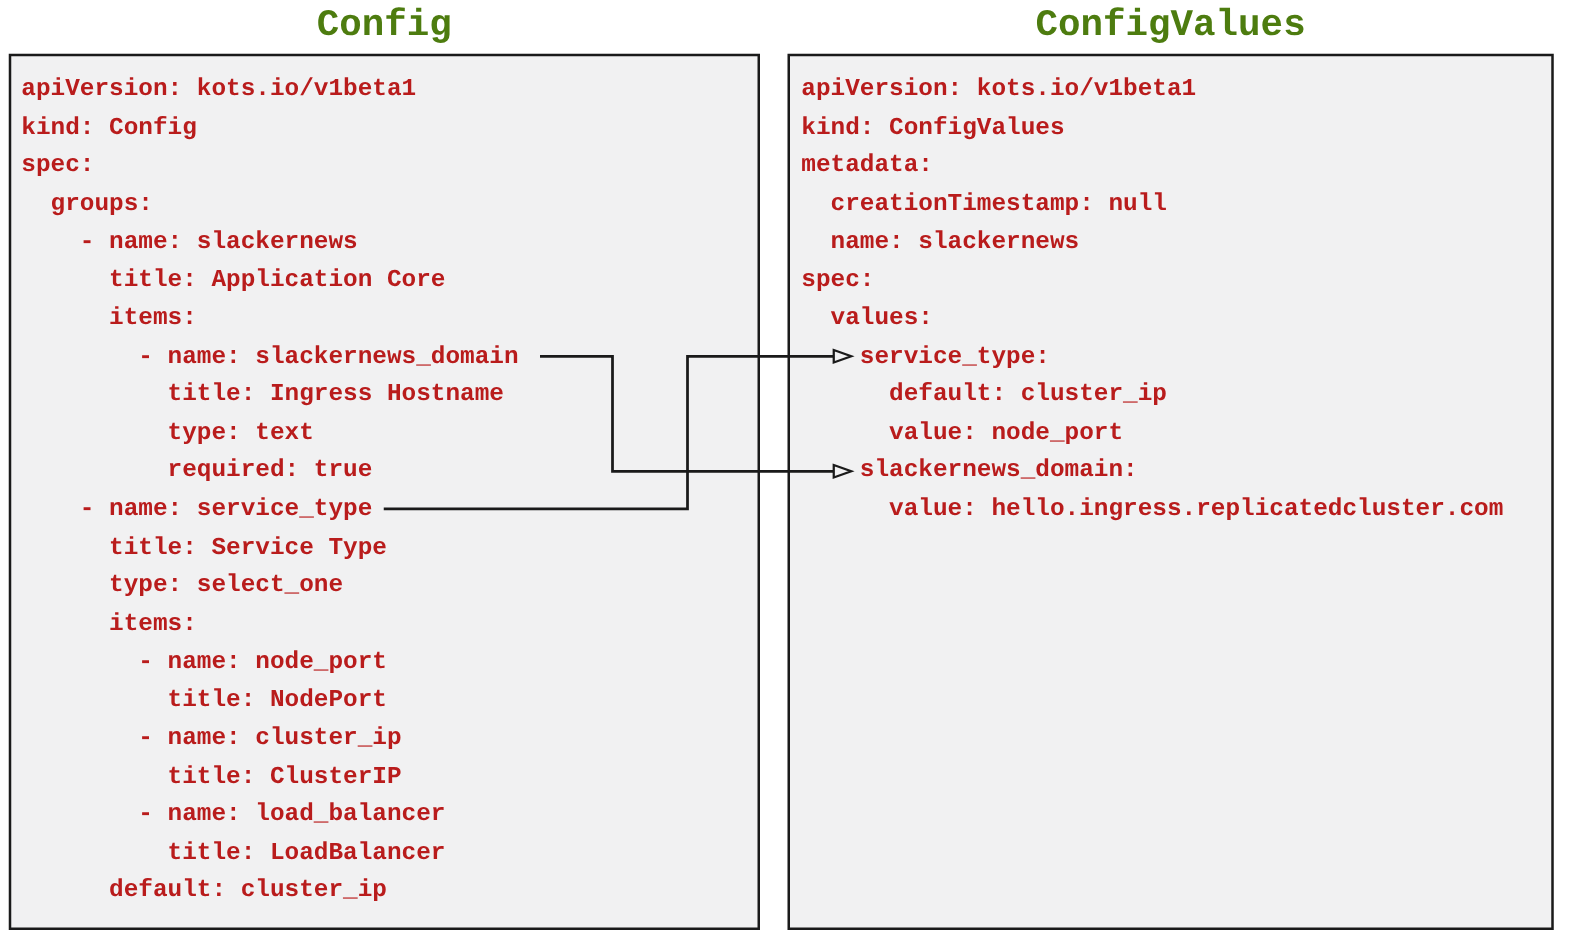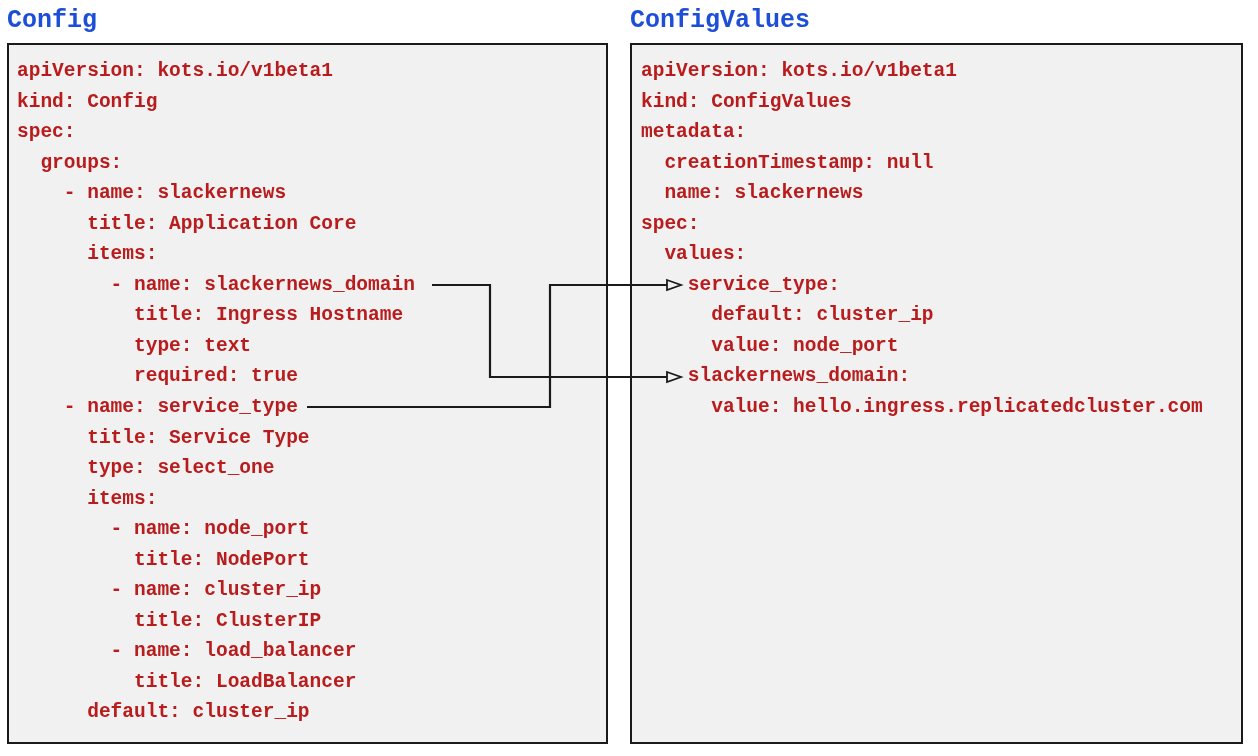--- a/index.html
+++ b/index.html
@@ -11,25 +11,26 @@
     position: relative;
     width: 1258px;
     height: 756px;
     overflow: hidden;
     font-family: "Liberation Mono", "DejaVu Sans Mono", monospace;
   }
   .panel-title {
     position: absolute;
     top: 2px;
     height: 38px;
+    text-align: center;
     font-family: "Liberation Mono", "DejaVu Sans Mono", monospace;
     font-weight: bold;
-    font-size: 25px;
+    font-size: 30px;
     line-height: 38px;
-    color: #1d4ed8;
+    color: #4d7c0f;
     letter-spacing: 0px;
   }
   .panel-title.left  { left: 7px;   width: 601px; }
   .panel-title.right { left: 630px; width: 613px; }
 
   .code-panel {
     position: absolute;
     top: 43px;
     height: 701px;
     box-sizing: border-box;

